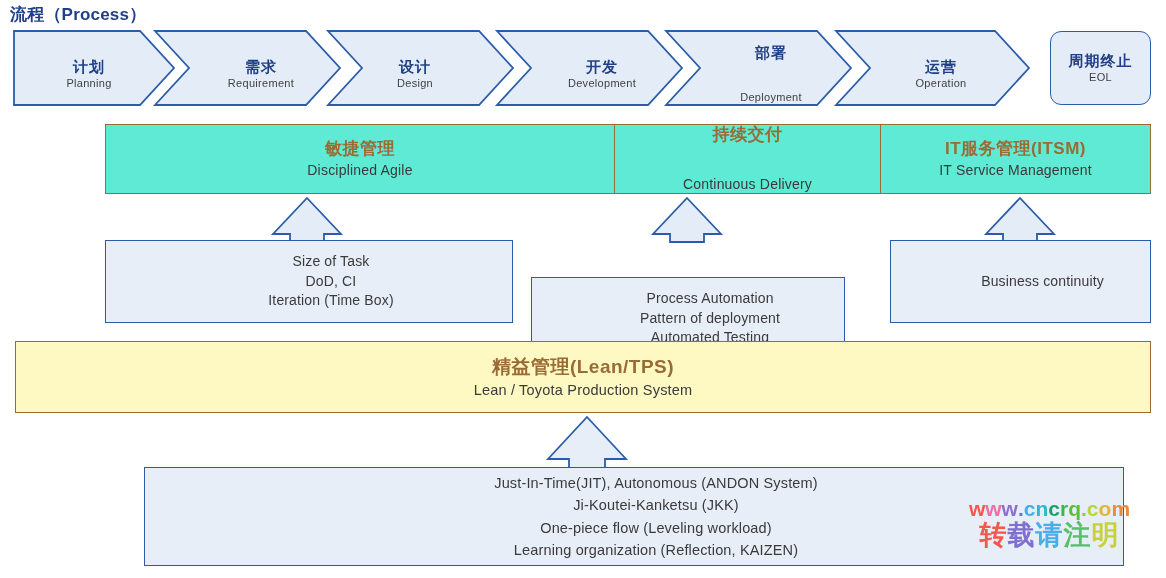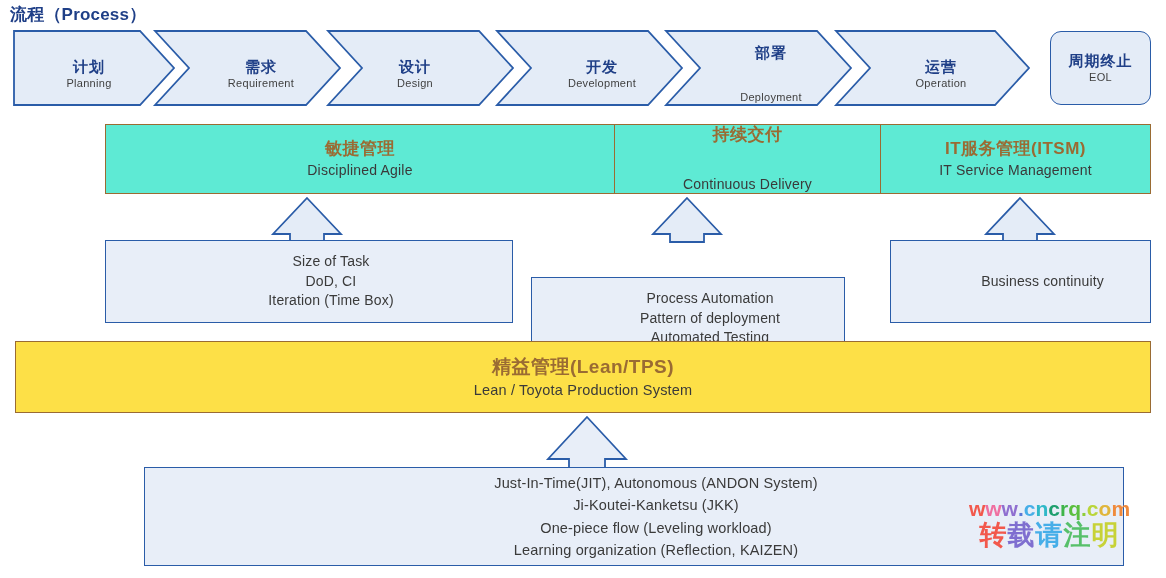--- a/index.html
+++ b/index.html
@@ -114,21 +114,21 @@
     color: #3a3a3a;
     margin-top: 2px;
     letter-spacing: 0.2px;
   }
 
   
   .lean-band {
     position: absolute;
     box-sizing: border-box;
     border: 1.4px solid #9a6b33;
-    background: #fde047;
+    background: #fef9c3;
     display: flex;
     flex-direction: column;
     align-items: center;
     justify-content: center;
     text-align: left;
     line-height: 1.25;
   }
 
   
   .detail-box {

